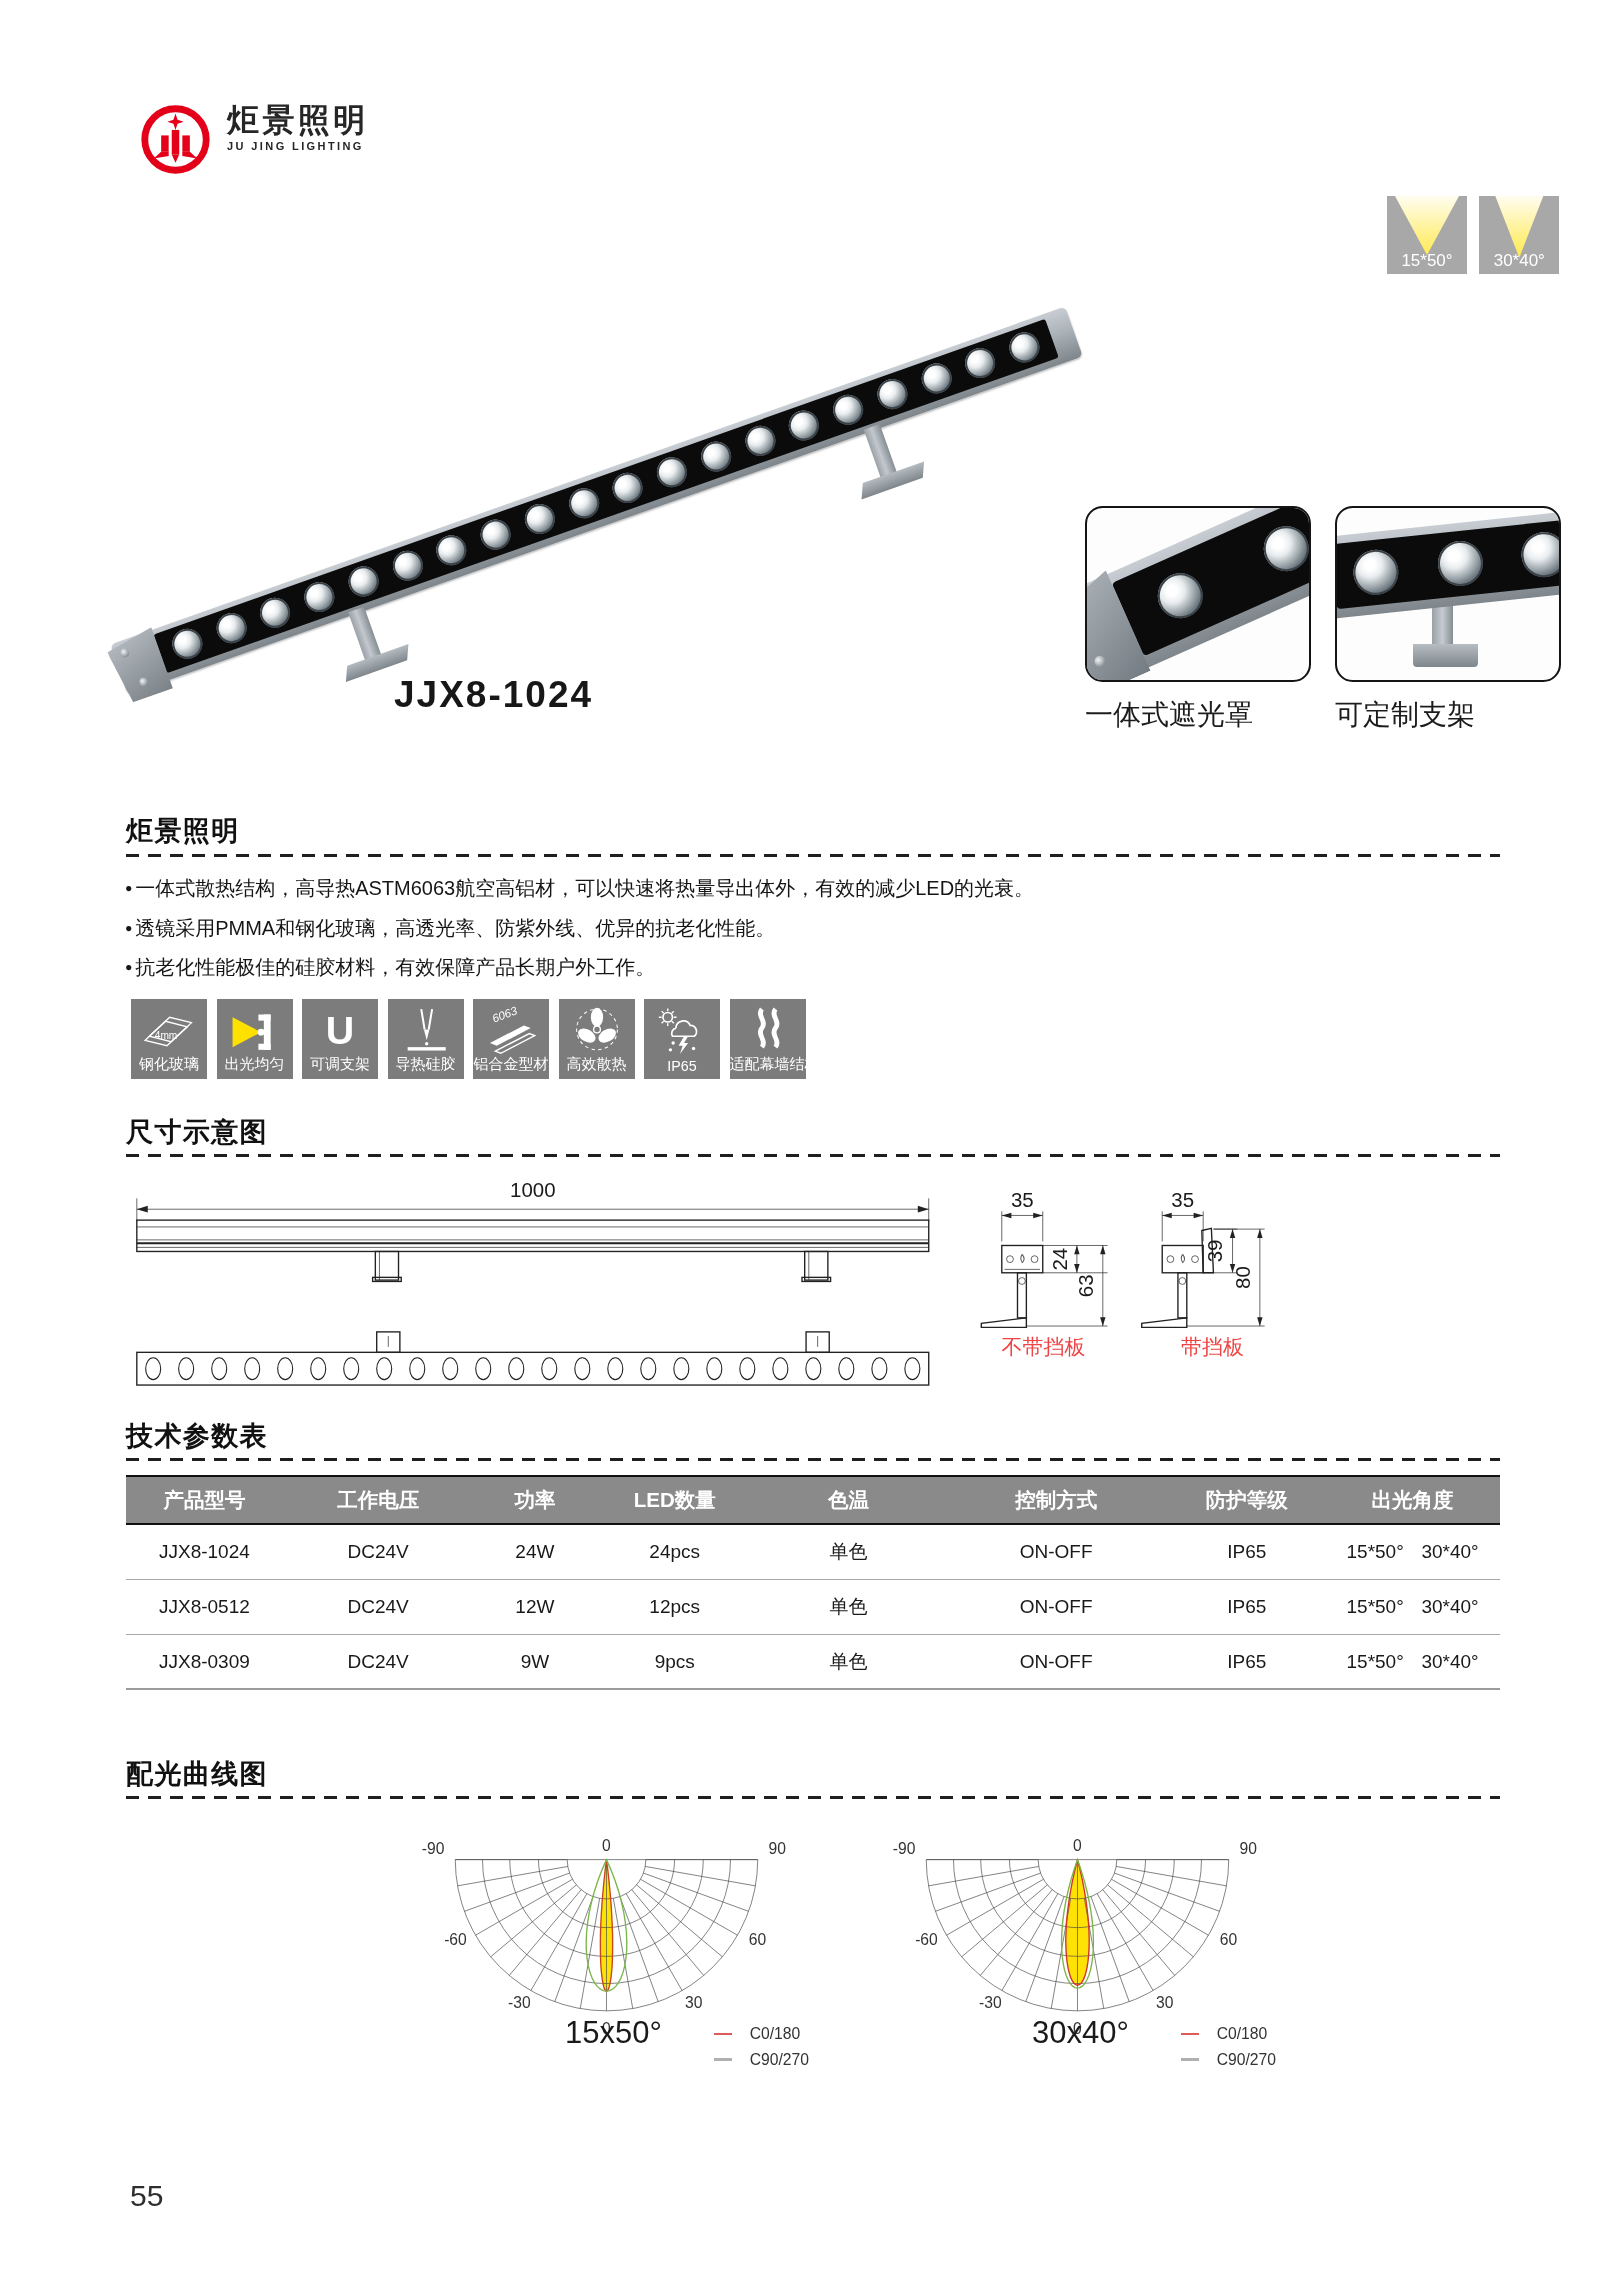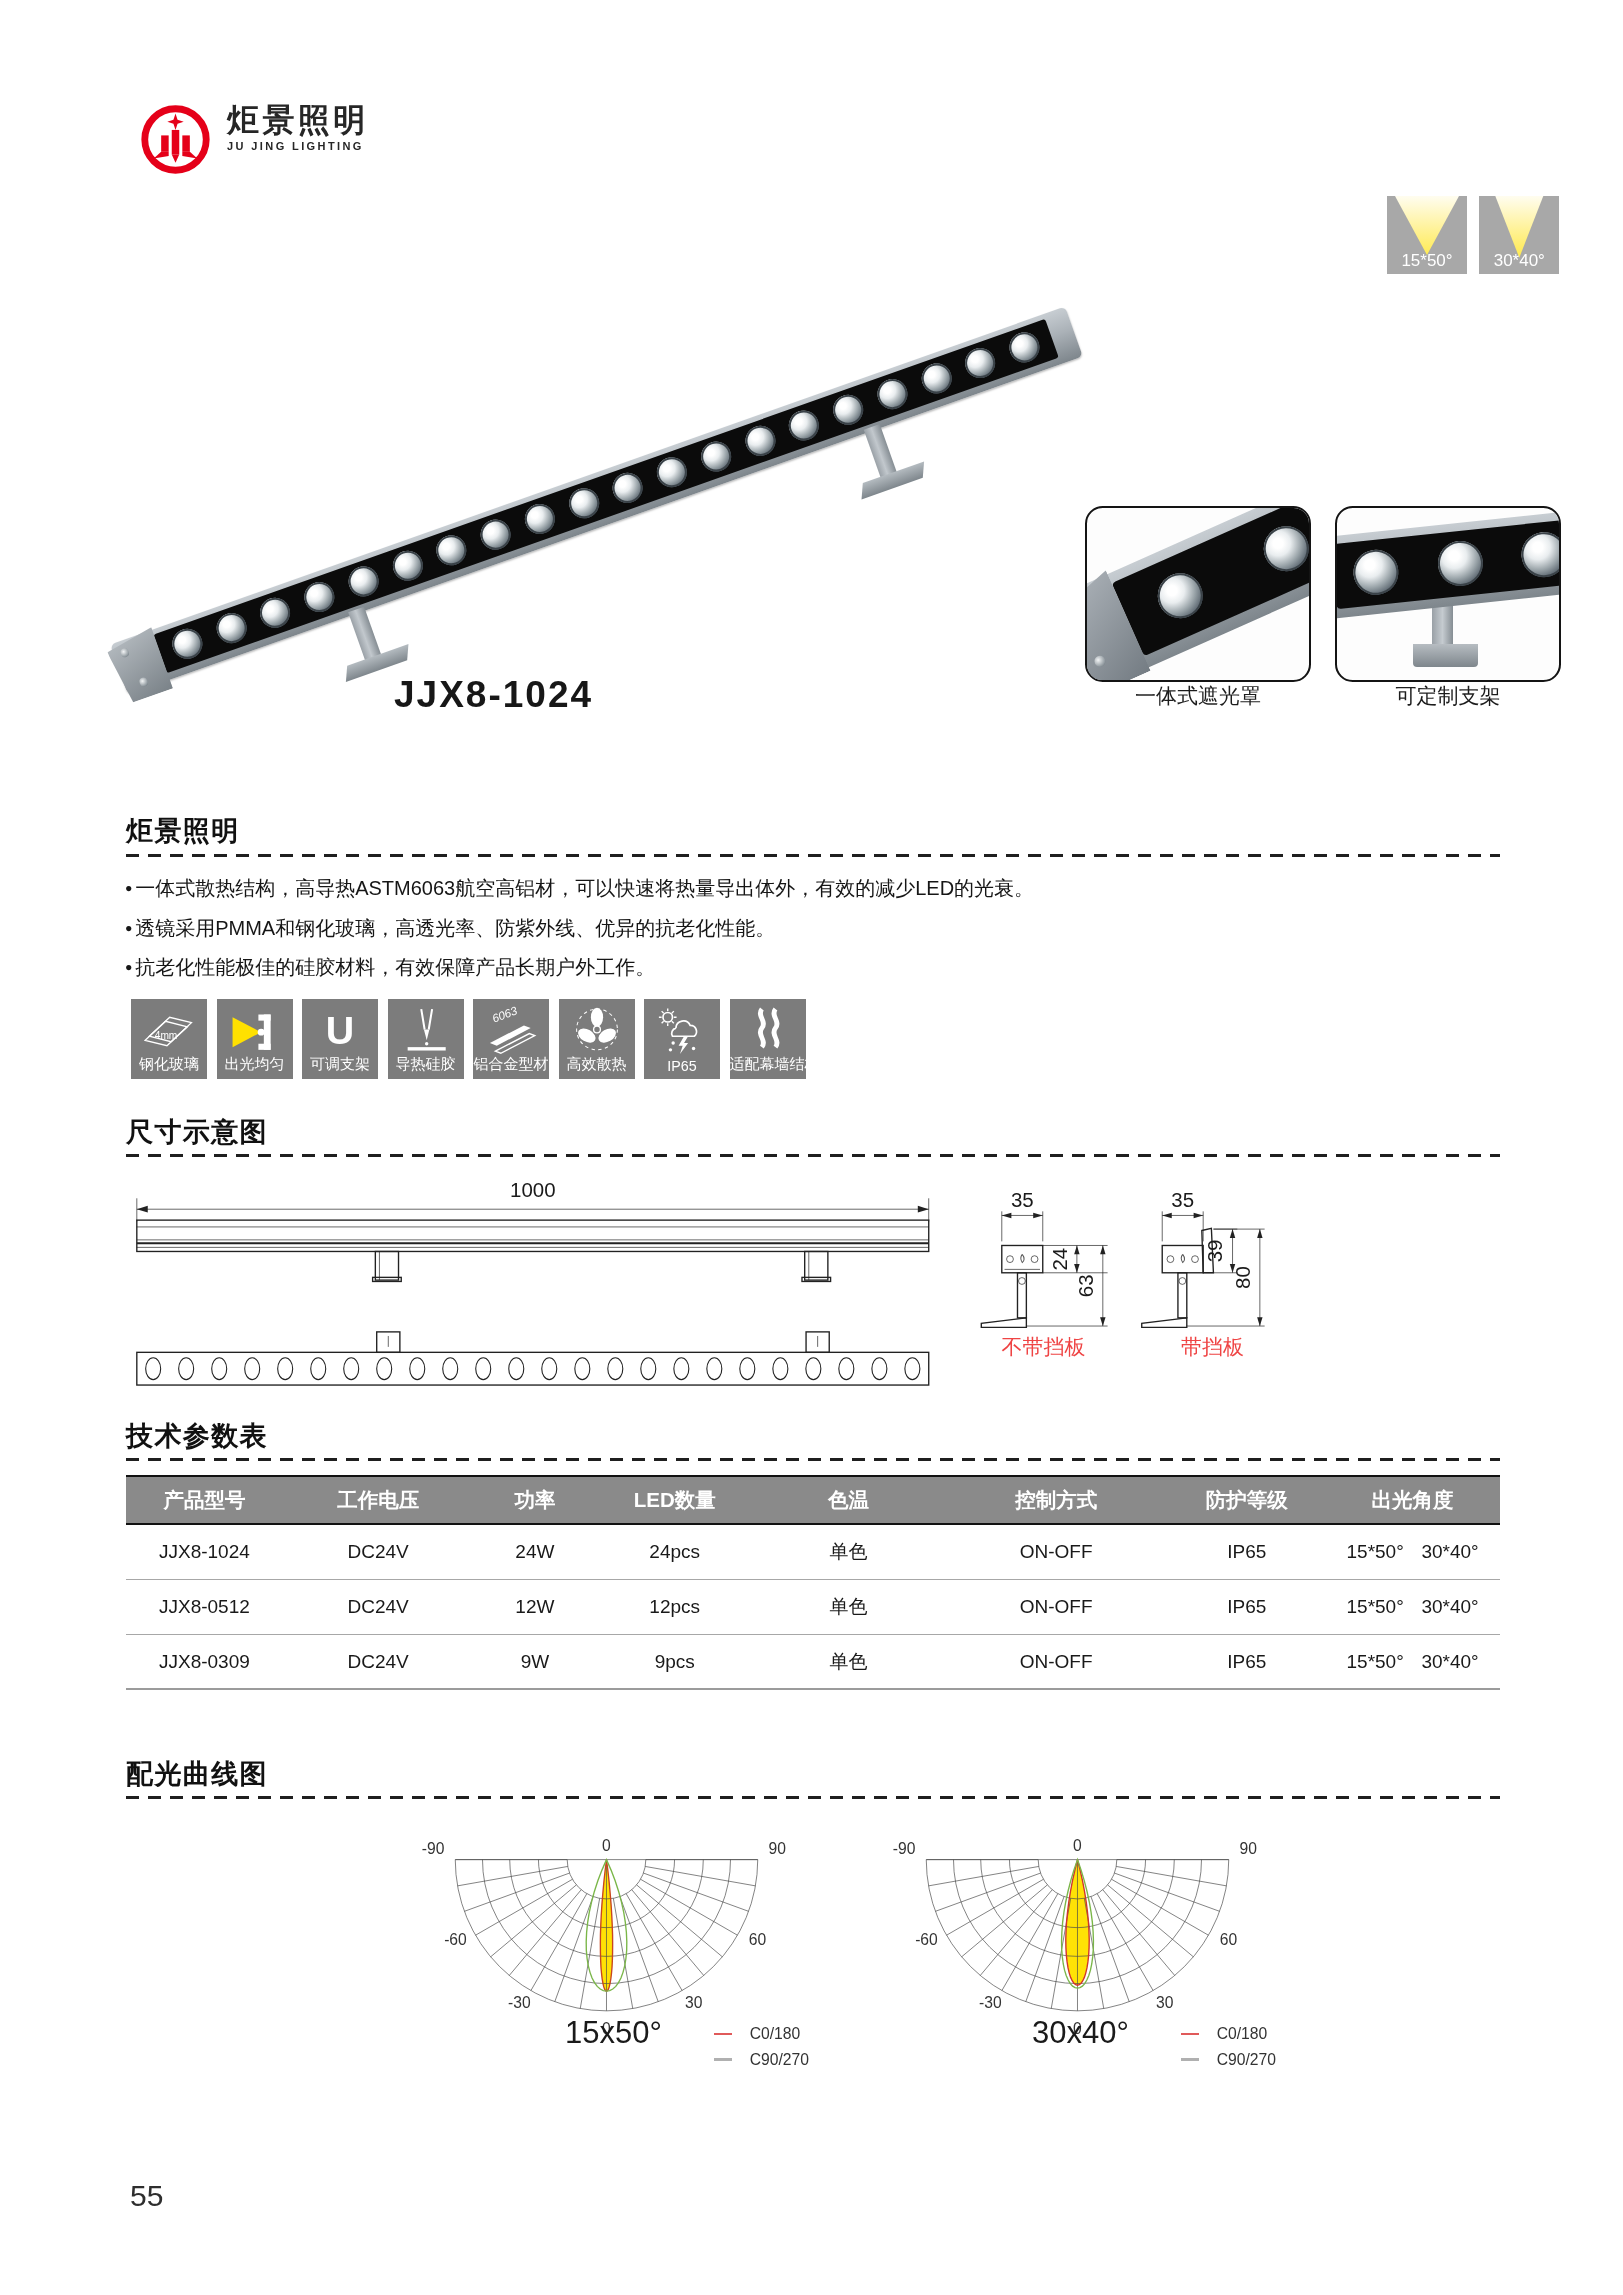--- a/index.html
+++ b/index.html
@@ -47,21 +47,21 @@
   .bracket .stem { position:absolute; left:22px; top:0; width:17.7px; height:53px;
     background:linear-gradient(90deg,#9aa1a7,#c2c8cd 45%,#868e94); }
   .bracket .foot { position:absolute; left:0; top:50px; width:65px; height:15px;
     background:linear-gradient(180deg,#b4bbc0,#7e868c); transform:skewX(-24deg); }
   .bk1 { left:21%; } .bk2 { left:75%; }
   .model-title { left:394px; top:674px; font-size:37px; font-weight:bold; letter-spacing:2px; color:#171717; }
 
   
   .det-box { top:506px; width:226px; height:176px; border:2px solid #141414;
     border-radius:17.7px; overflow:hidden; background:#fdfdfd; }
-  .det-caption { top:682px; width:226px; text-align:center; font-size:21px; color:#1c1c1c; }
+  .det-caption { top:696px; width:226px; font-size:28px; color:#1c1c1c; }
   .det-bar { position:absolute; background:linear-gradient(180deg,#c7cdd2 0%,#a8afb5 45%,#7e868c 100%); }
   .det-slot { position:absolute; background:#0b0b0b; display:flex; align-items:center;
     justify-content:space-around; }
   .det-box .led { width:45px; height:45px; }
   .db1 .det-bar { left:-41px; top:27px; width:320px; height:102px; transform:rotate(-24deg); border-radius:6.8px; }
   .db1 .det-slot { left:75px; right:13.6px; top:9.5px; bottom:12.3px; border-radius:4.1px; }
   .db1 .endcap2 { position:absolute; left:0; top:-4.1px; width:75px; height:110px;
     background:linear-gradient(150deg,#b4bac0,#747c83); clip-path:polygon(0 22%,100% 0,100% 100%,10% 100%); }
   .db1 .screw { position:absolute; width:11px; height:11px; border-radius:50%;
     background:radial-gradient(circle at 40% 35%,#f2f4f5,#8d969c 70%,#4e575e); }

